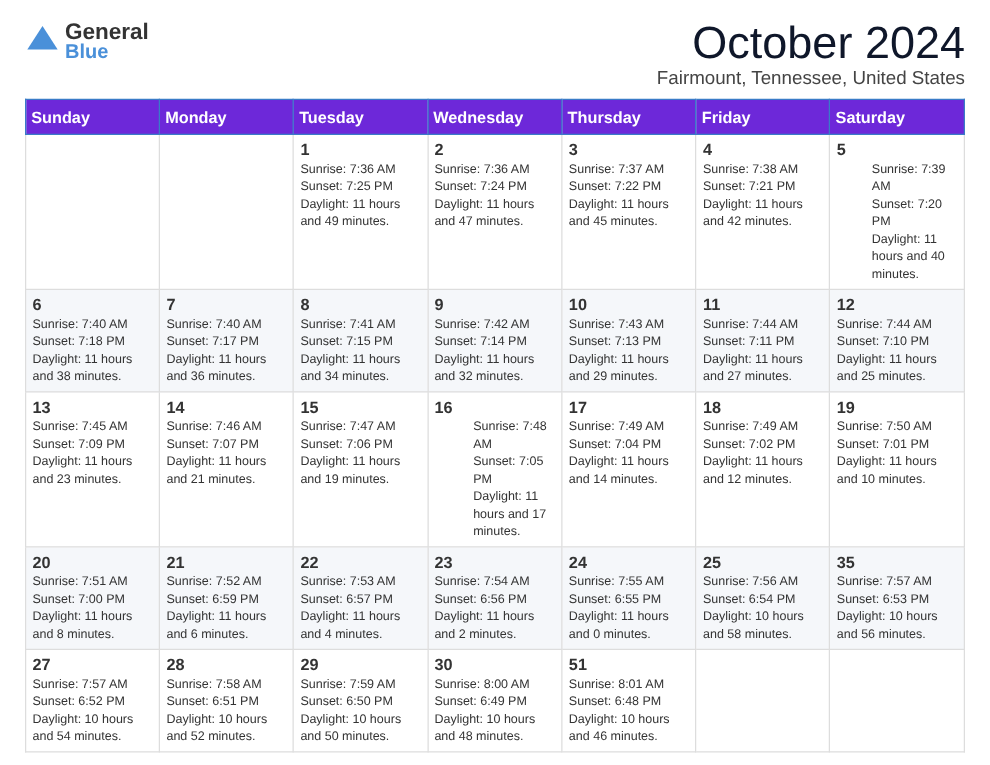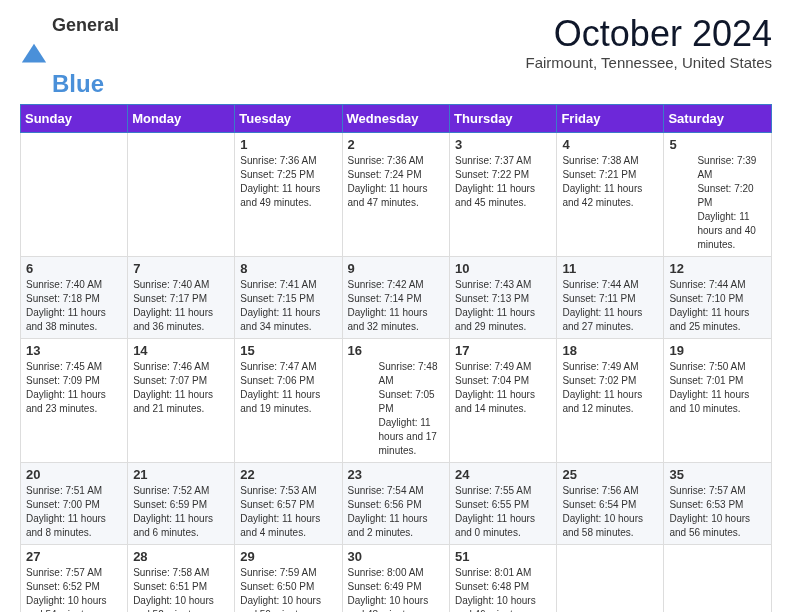--- a/index.html
+++ b/index.html
@@ -18,29 +18,28 @@
     }
     .logo {
       display: flex;
       align-items: center;
       gap: 4px;
     }
     .logo-text {
       display: flex;
       flex-direction: column;
       line-height: 1;
-      gap: 38px;
     }
     .logo-general {
       font-size: 18px;
       font-weight: bold;
       color: #333;
     }
     .logo-blue {
-      font-size: 24px;
+      font-size: 16px;
       font-weight: bold;
       color: #4a90d9;
     }
     .logo-icon {
       width: 28px;
       height: 28px;
     }
     .title-block {
       text-align: right;
     }

